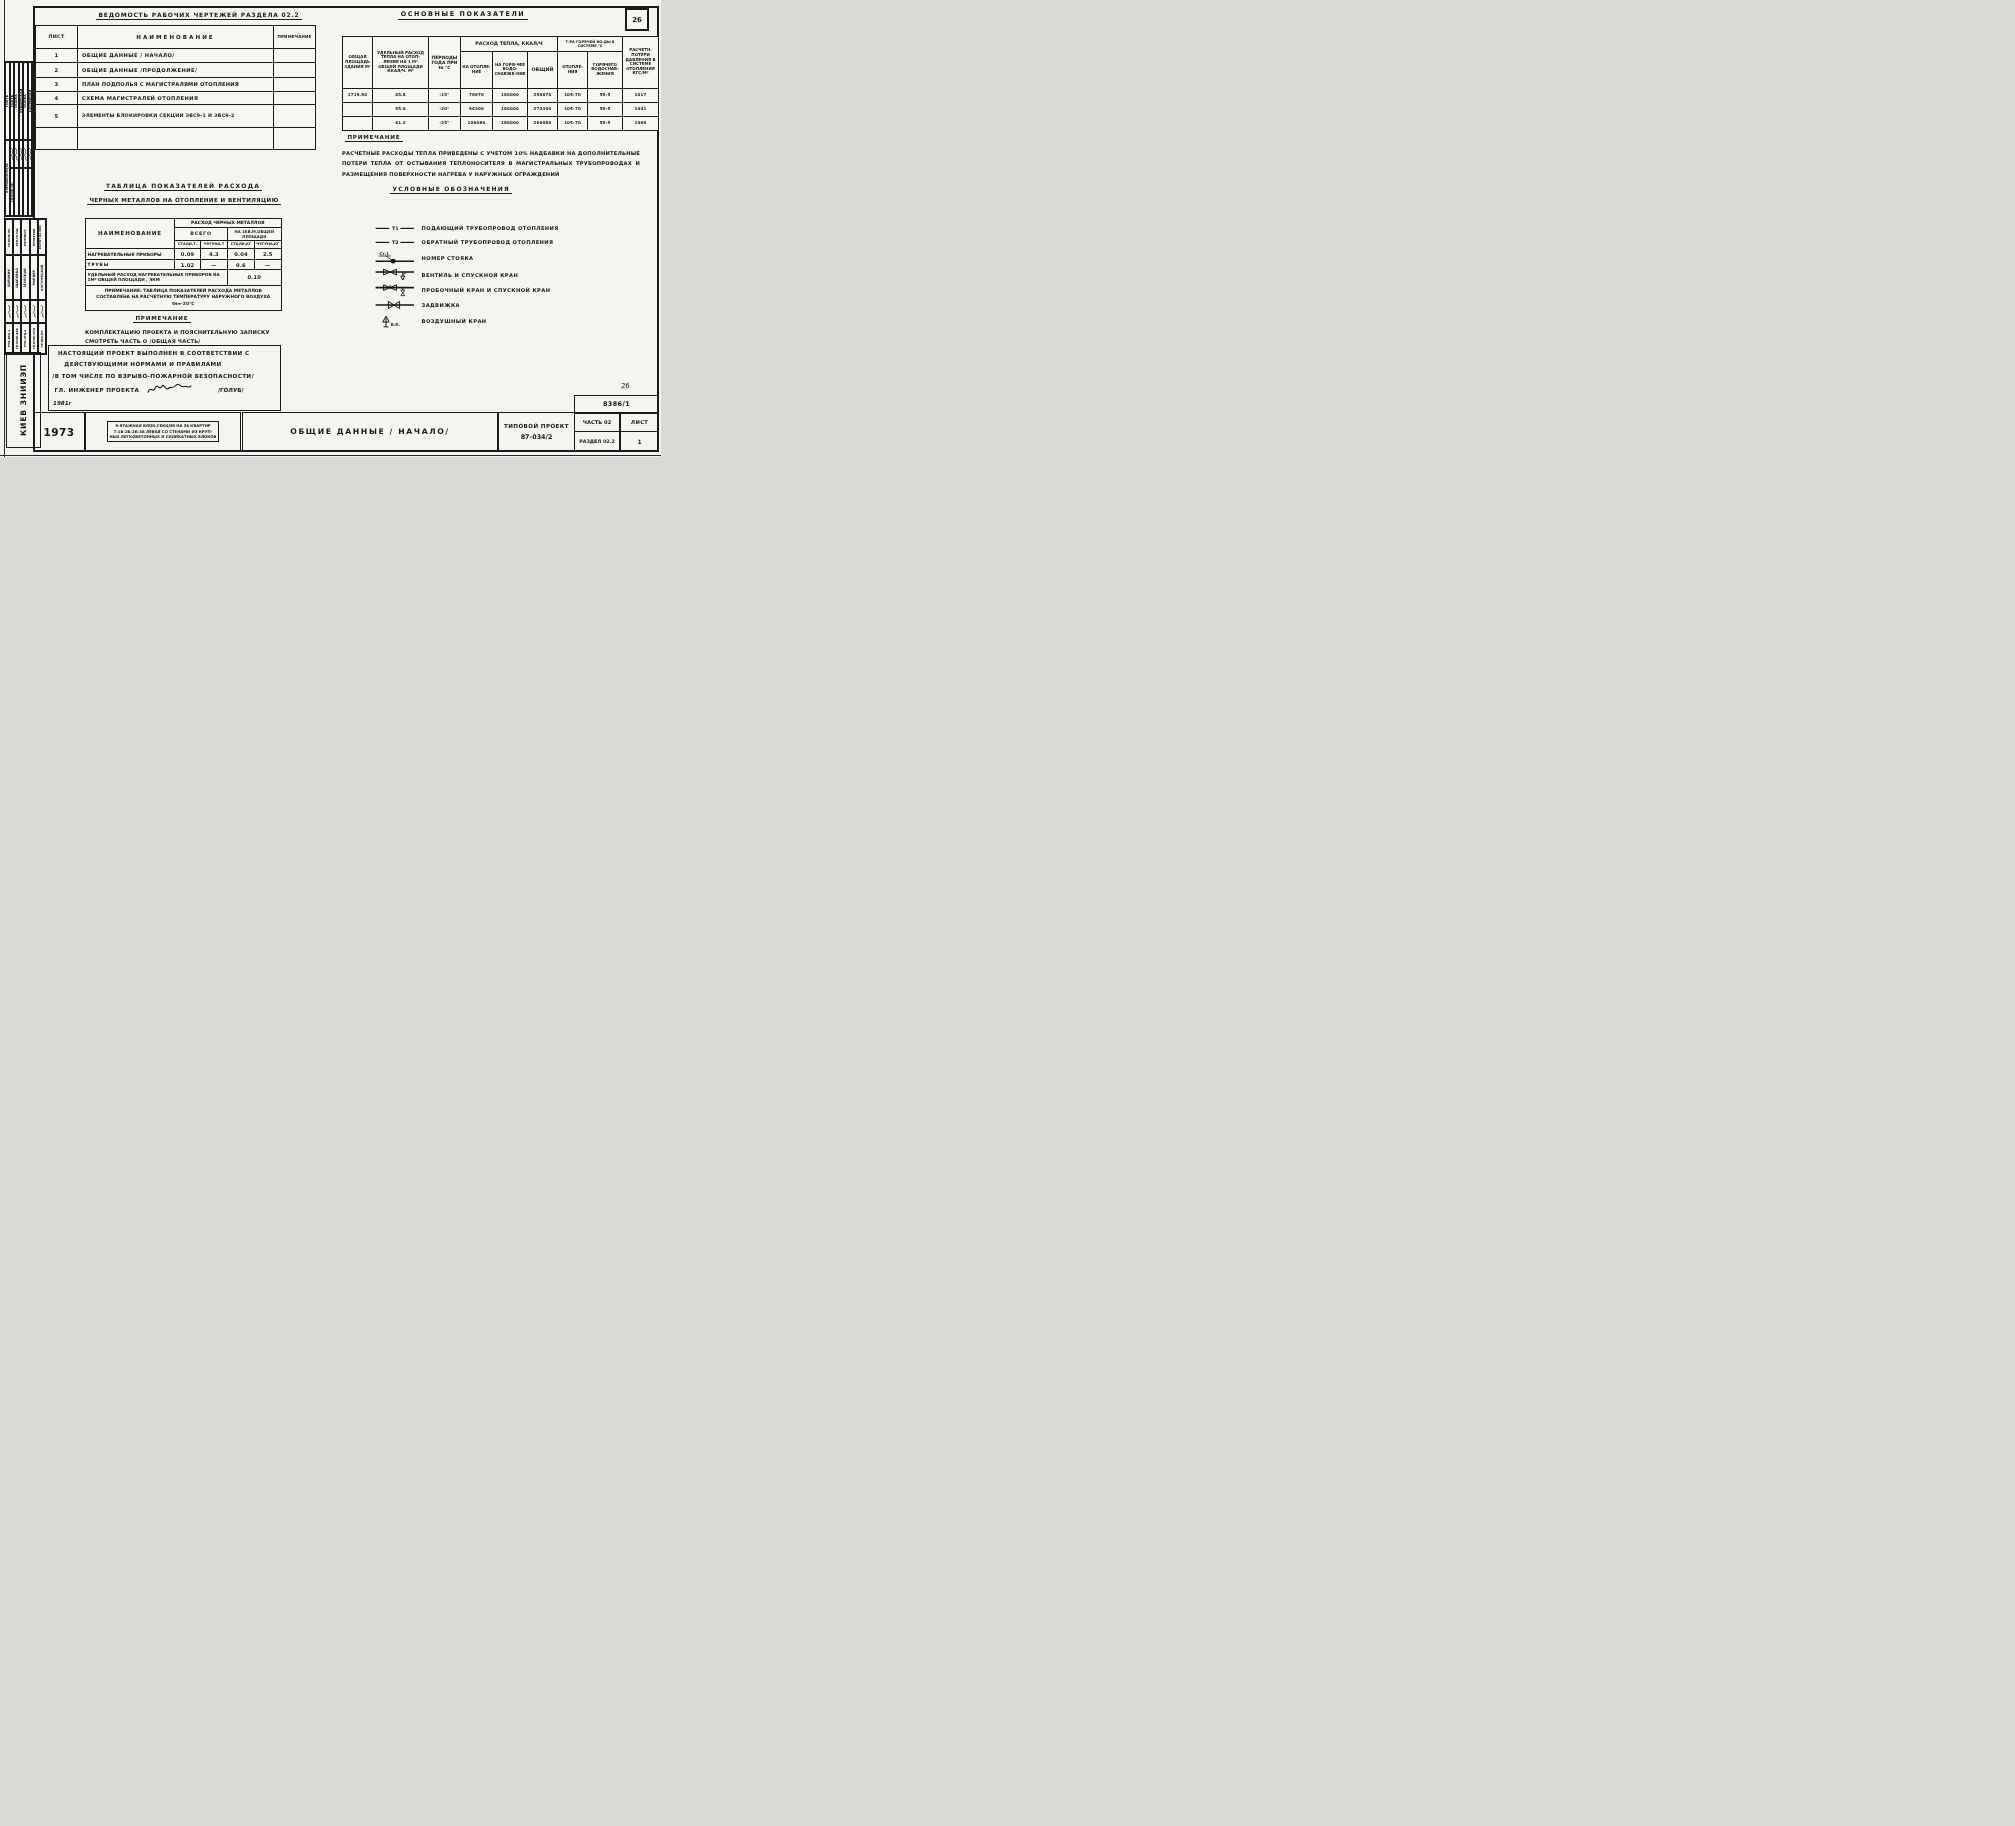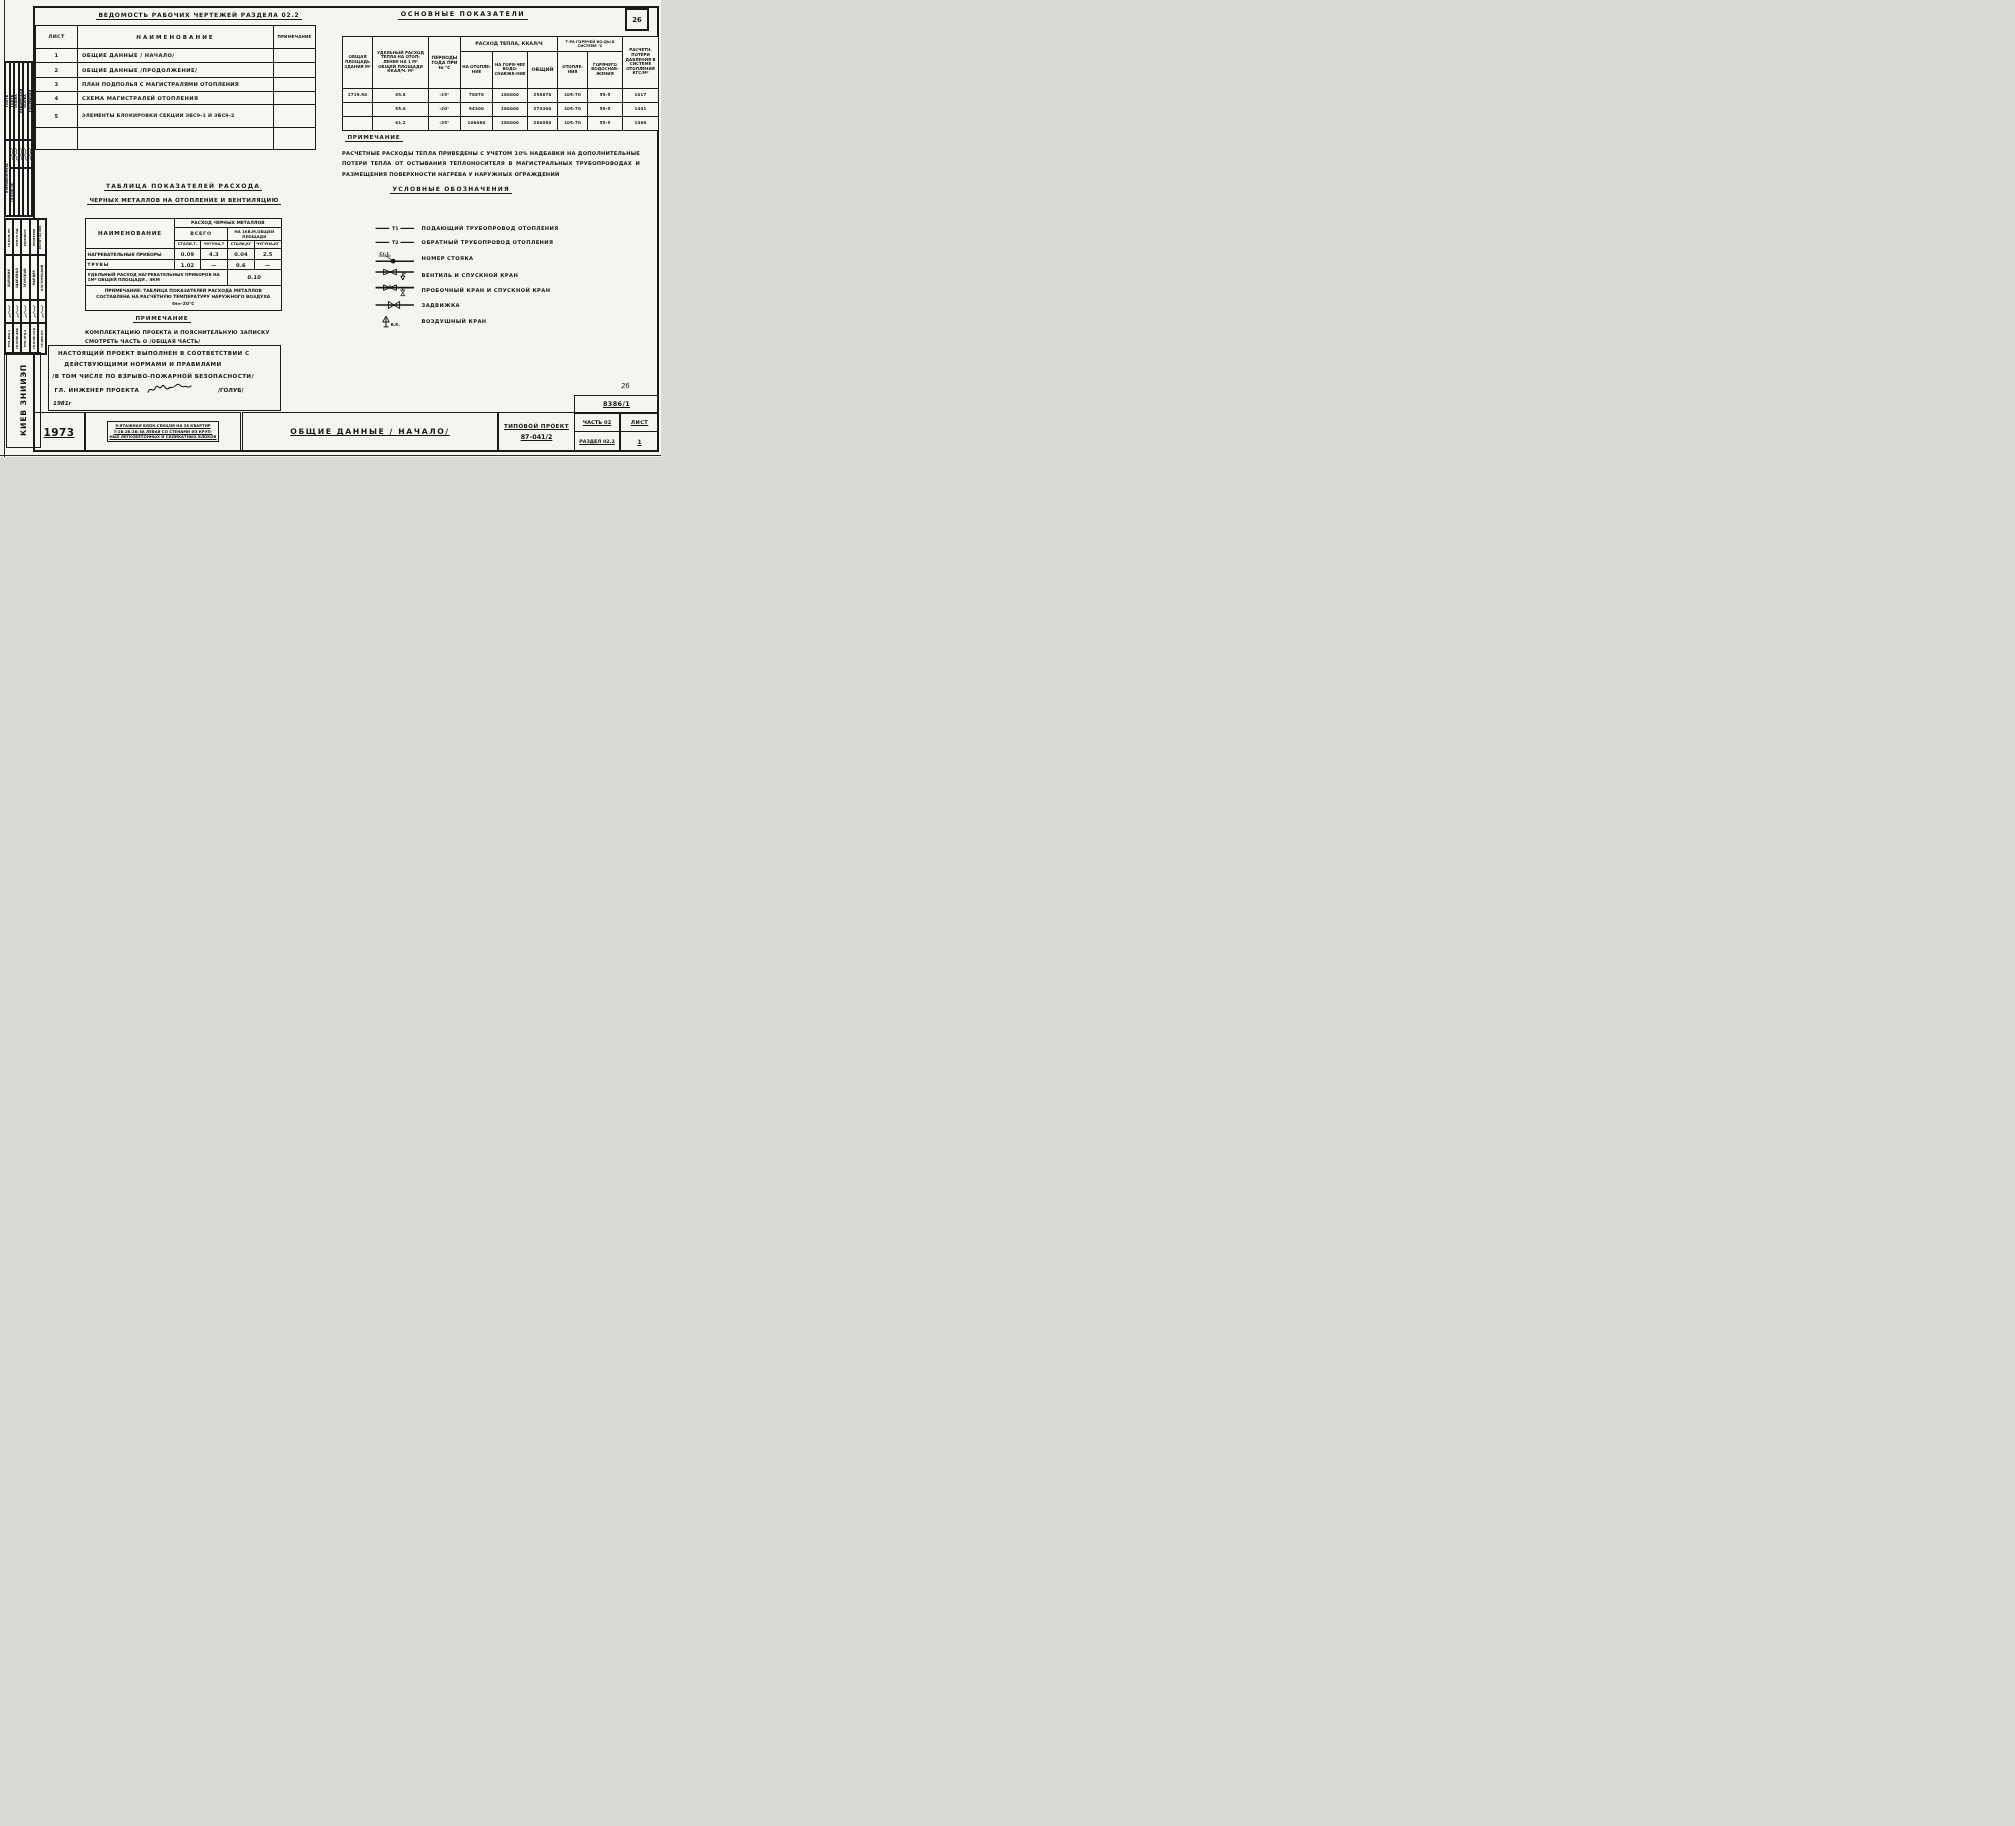--- a/index.html
+++ b/index.html
@@ -26,21 +26,21 @@
   svg.symb { stroke:#161616; stroke-width:3; fill:none; }
   svg.symb text { stroke:none; fill:#161616; font-weight:bold; }
   .sig { stroke:#161616; fill:none; stroke-width:2; }
   .vrot { position:absolute; left:0; top:100%; transform-origin:0 0; transform:rotate(-90deg);
           box-sizing:border-box; }
   .sgrid { display:grid; border:1.2px solid #1a1a1a; box-sizing:border-box; background:#f6f6f3; }
   .scell { border:0.6px solid #1a1a1a; display:flex; align-items:center; justify-content:center;
            overflow:hidden; white-space:nowrap; }
   .tbcell { position:absolute; border:1.2px solid #1a1a1a; box-sizing:border-box;
             display:flex; flex-direction:column; align-items:center; justify-content:center;
-            text-align:center;text-decoration:underline; }
+            text-align:center; }
   .hand { font-weight:normal; font-style:italic; }
   p { margin:0; }
 </style>
 </head>
 <body>
 
 <svg width="0" height="0" style="position:absolute">
   <defs>
     <path id="sigpath" d="M2 14 C6 4 10 16 14 8 C17 3 20 13 24 10 C28 7 30 15 36 6"></path>
     <path id="sigbig" d="M4 26 C10 8 16 30 22 14 C26 4 30 22 36 12 C42 2 44 24 52 16 C58 10 60 20 70 8 C76 2 78 16 88 12 C94 9 96 18 104 10"></path>
@@ -350,21 +350,21 @@
       <div style="font-size:3.8px;">НЫХ ЛЕГКОБЕТОННЫХ И СИЛИКАТНЫХ БЛОКОВ</div>
     </div>
   </div>
 
   <div class="tbcell" style="left:242px; top:412px; width:256px; height:39px;">
     <span style="font-size:7.7px; letter-spacing:1.6px;">ОБЩИЕ ДАННЫЕ / НАЧАЛО/</span>
   </div>
 
   <div class="tbcell" style="left:498px; top:412px; width:77px; height:39px;">
     <div style="font-size:5.6px; letter-spacing:0.4px; margin-bottom:4px;">ТИПОВОЙ ПРОЕКТ</div>
-    <div style="font-size:6.4px;">87-041/2</div>
+    <div style="font-size:6.4px;">87-034/2</div>
   </div>
 
   <div class="tbcell" style="left:574px; top:412px; width:46px; height:20px;">
     <span style="font-size:5.2px;">ЧАСТЬ 02</span>
   </div>
   <div class="tbcell" style="left:574px; top:431px; width:46px; height:20px;">
     <span style="font-size:4.8px;">РАЗДЕЛ 02.2</span>
   </div>
 
   <div class="tbcell" style="left:620px; top:412px; width:39px; height:20px;">

